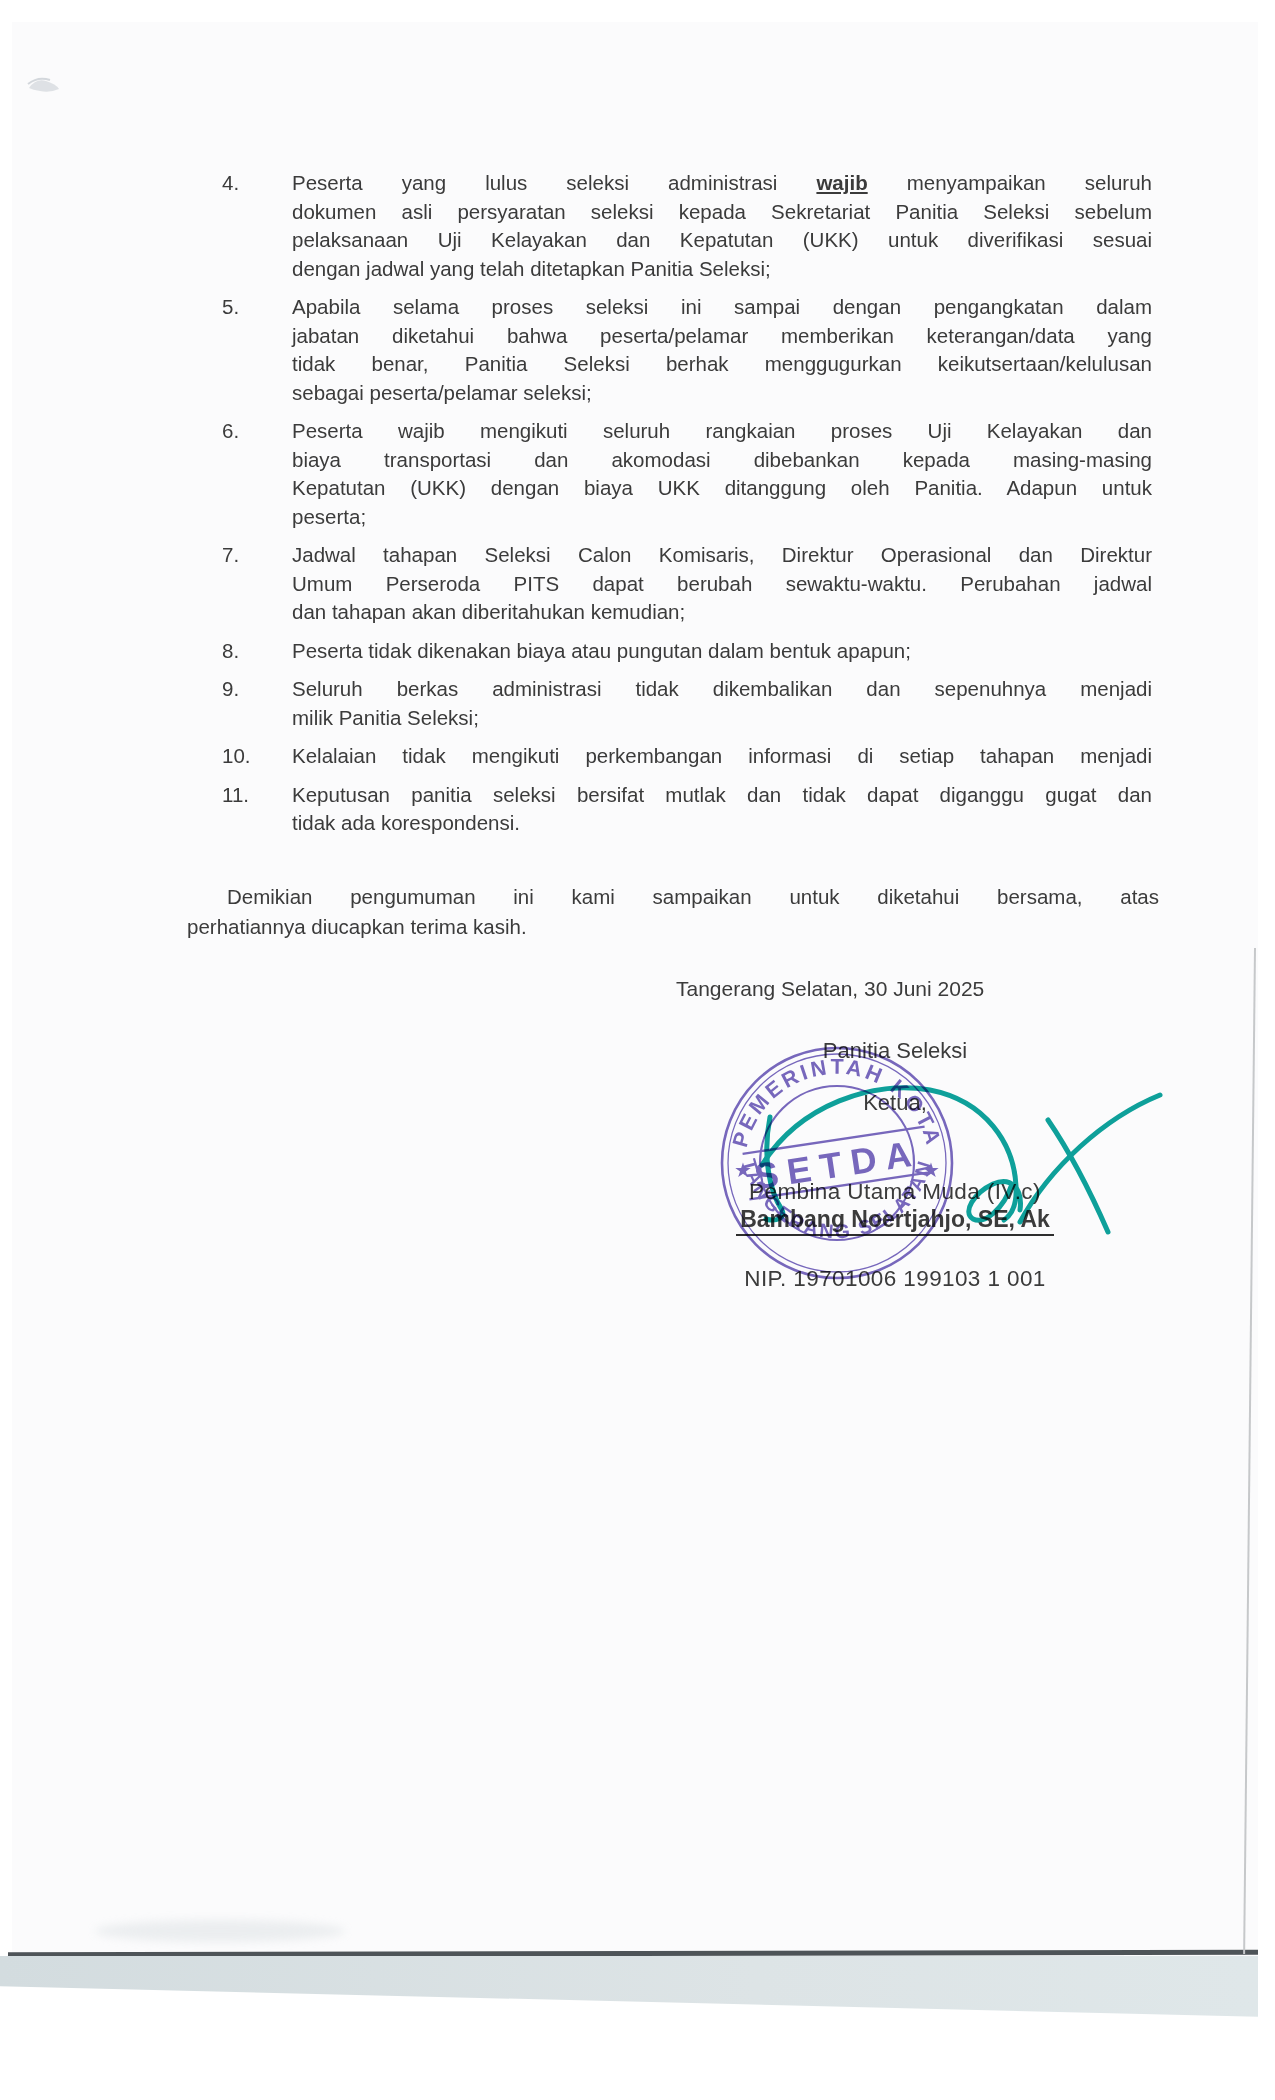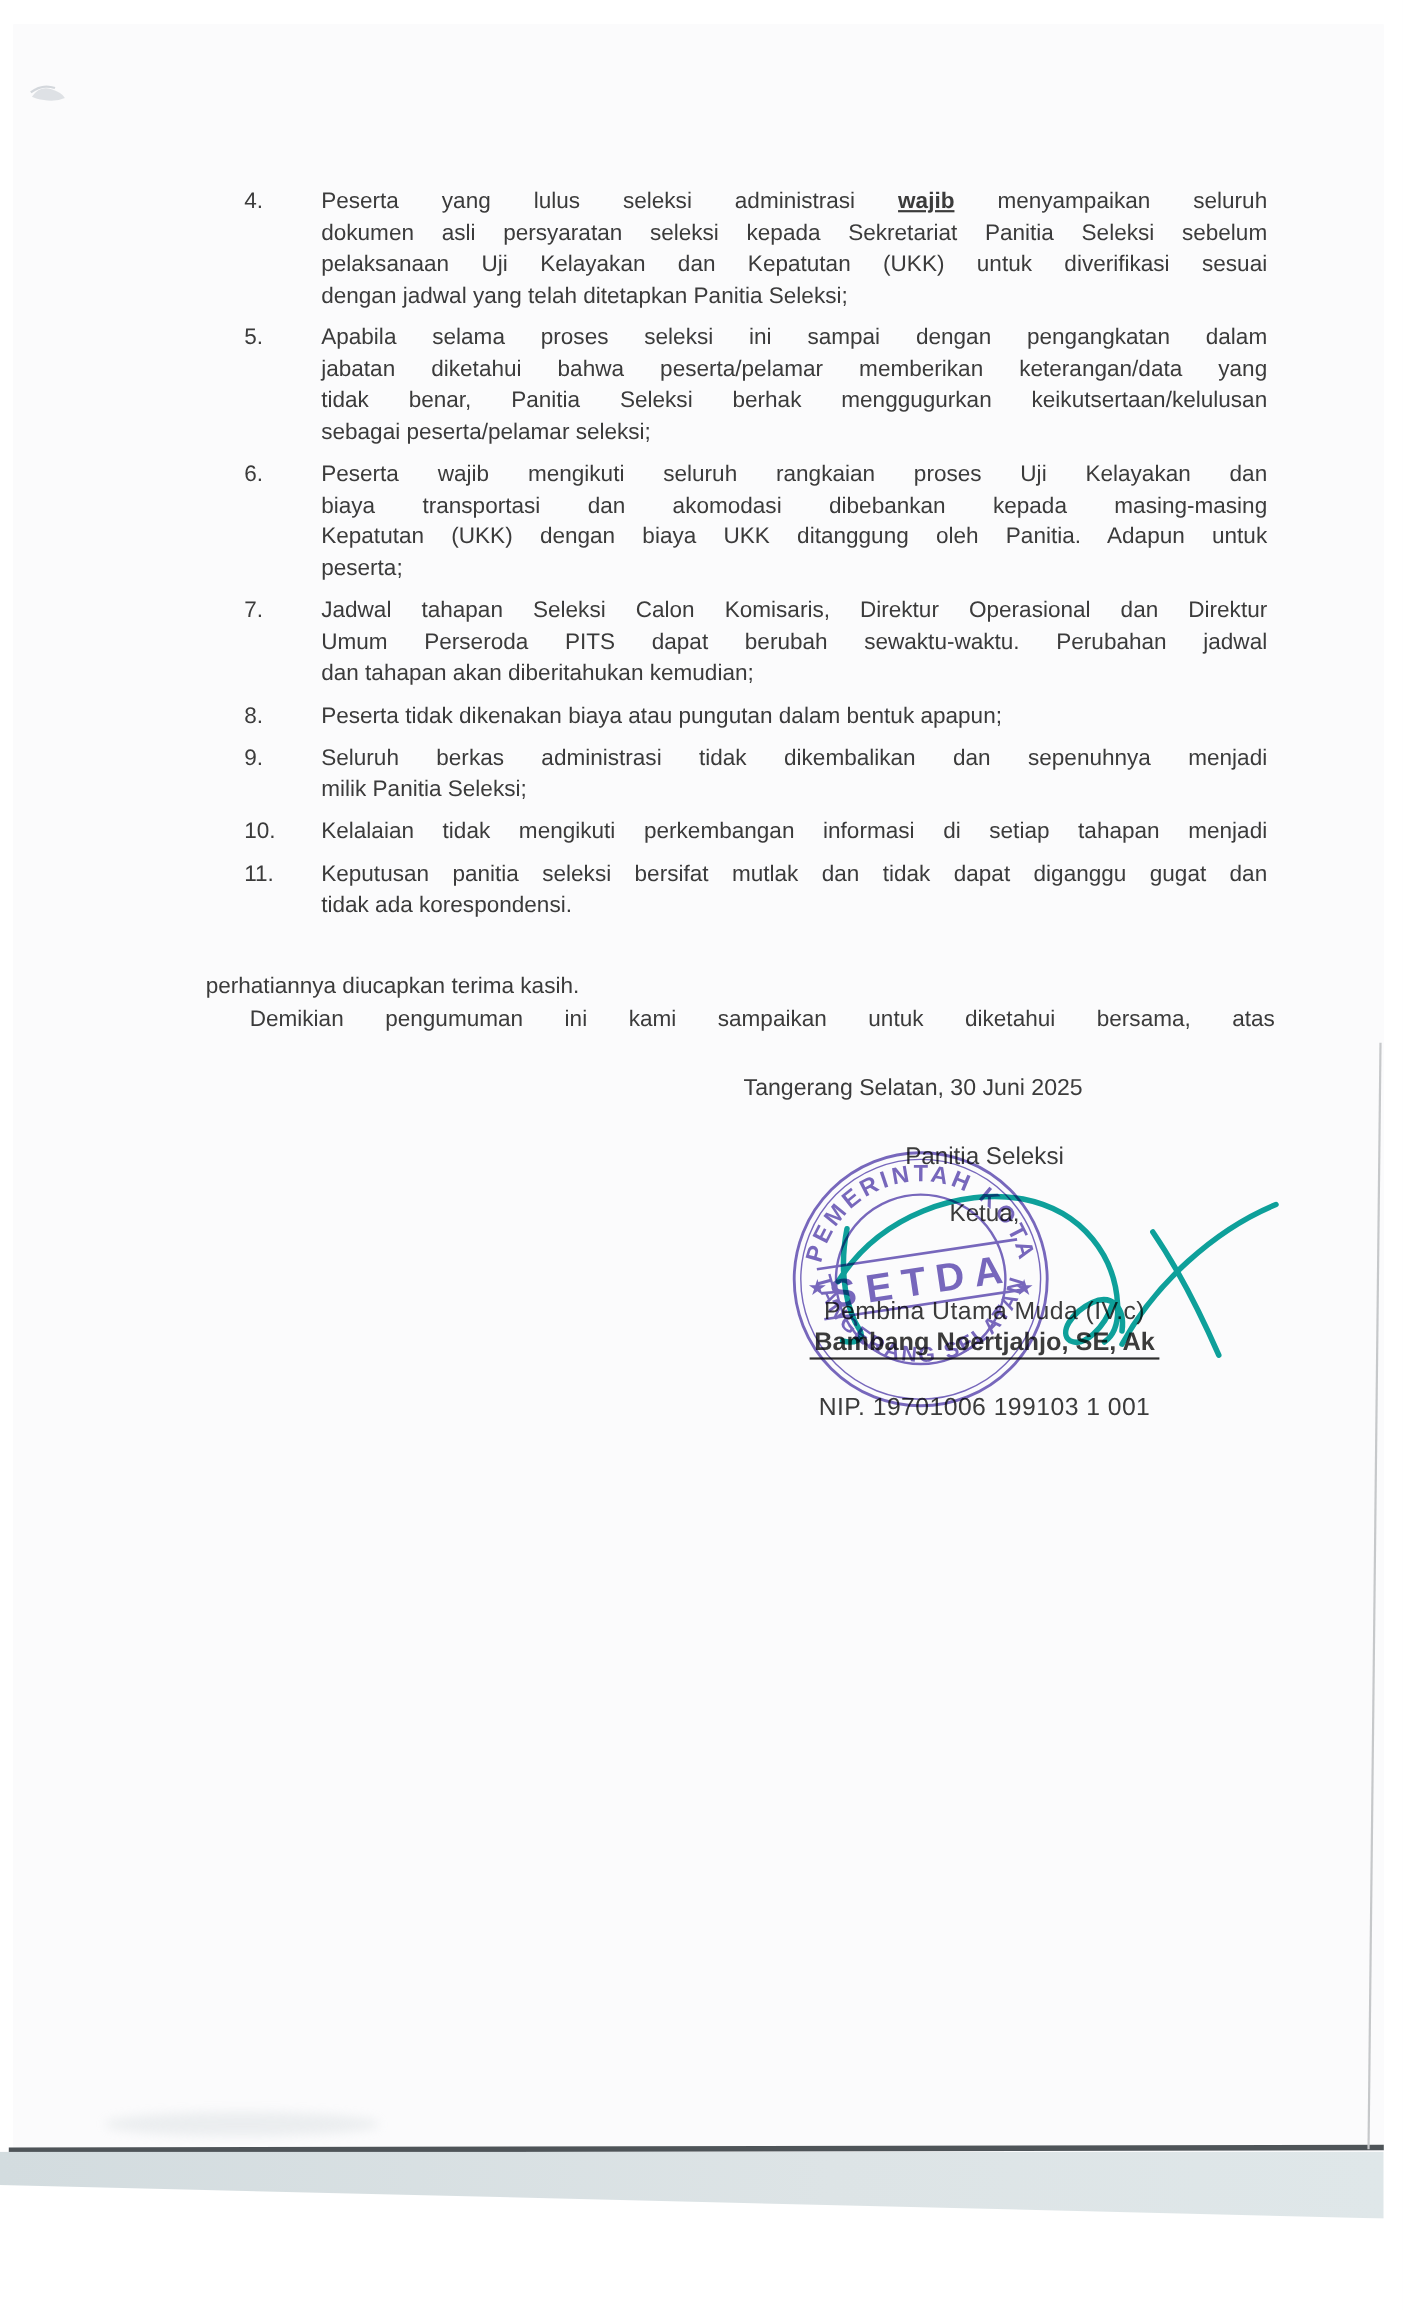--- a/index.html
+++ b/index.html
@@ -118,22 +118,22 @@
       <div class="li">
         <span class="num">11.</span>
         <span class="li-body">
           <span class="tline first"><span>Keputusan panitia seleksi bersifat mutlak dan tidak dapat diganggu gugat dan</span></span>
           <span class="tline last"><span>tidak ada korespondensi.</span></span>
         </span>
       </div>
     </div>
 
   <div class="closing" id="closing-root">
+      <span class="tline first"><span>Demikian pengumuman ini kami sampaikan untuk diketahui bersama, atas</span></span>
       <span class="tline last"><span>perhatiannya diucapkan terima kasih.</span></span>
-      <span class="tline first"><span>Demikian pengumuman ini kami sampaikan untuk diketahui bersama, atas</span></span>
     </div>
 
   <div class="dateline">Tangerang Selatan, 30 Juni 2025</div>
 
   <div class="sigtext org">Panitia Seleksi</div>
   <div class="sigtext role">Ketua,</div>
   <div class="sigtext sname"><span class="uline">Bambang Noertjahjo, SE, Ak</span></div>
   <div class="sigtext srank">Pembina Utama Muda (IV.c)</div>
   <div class="sigtext snip">NIP. 19701006 199103 1 001</div>
 

